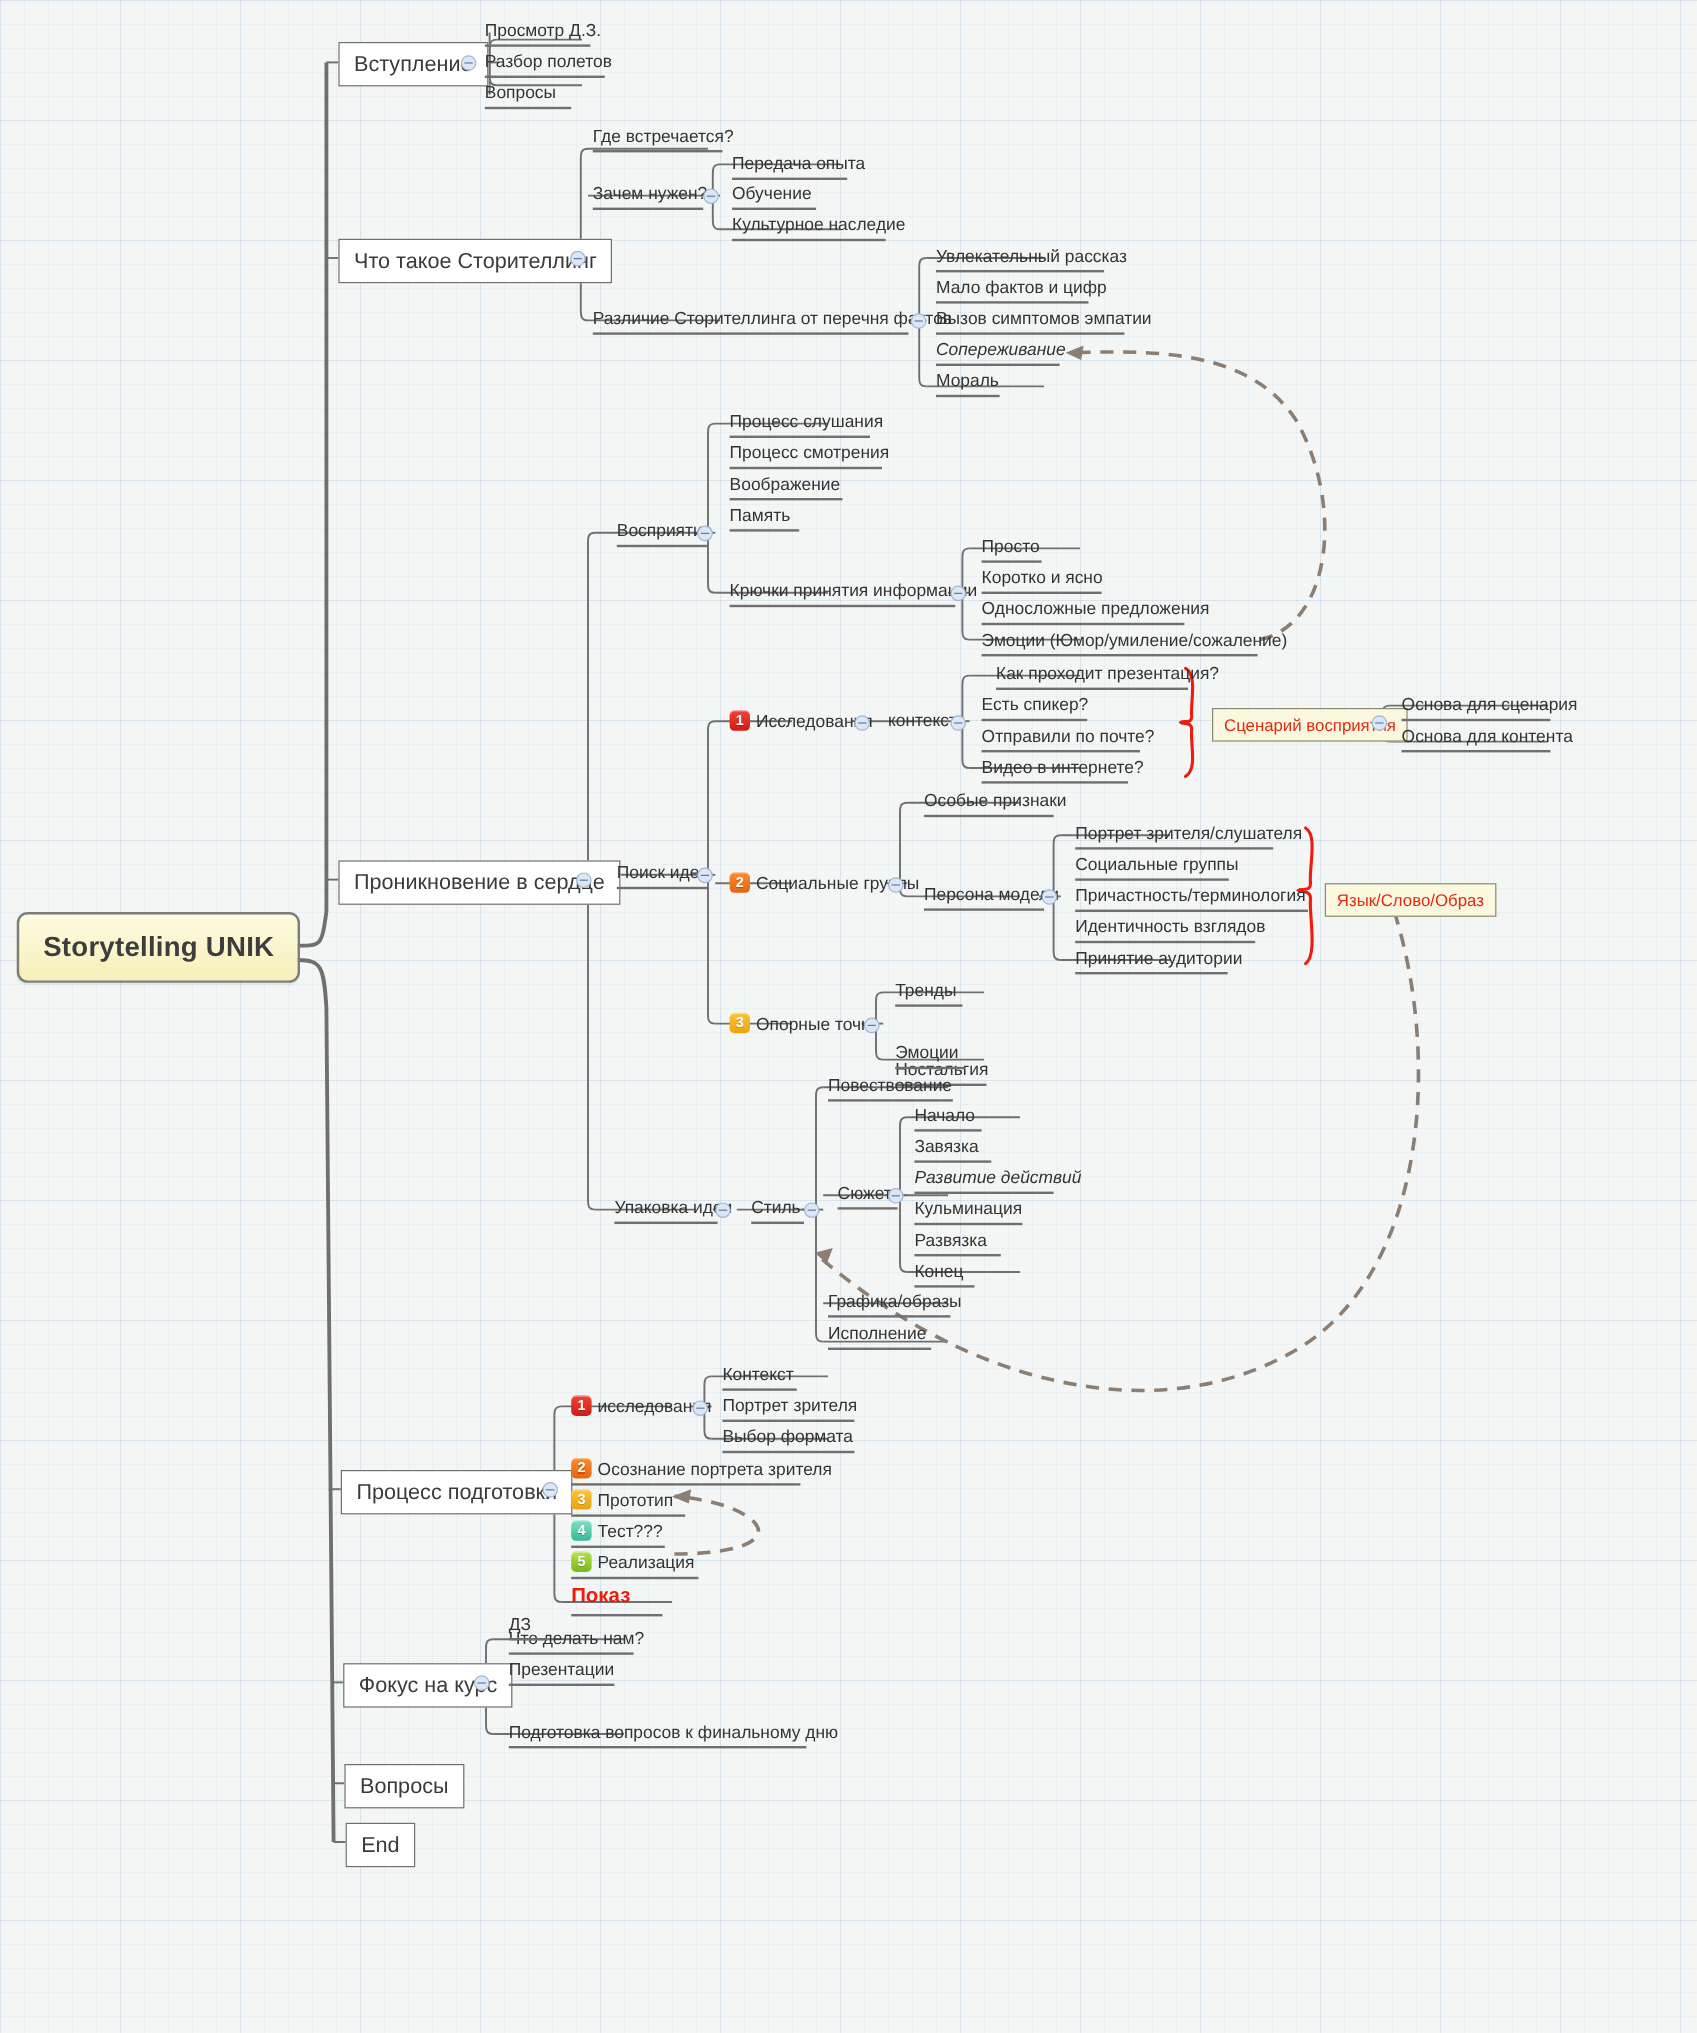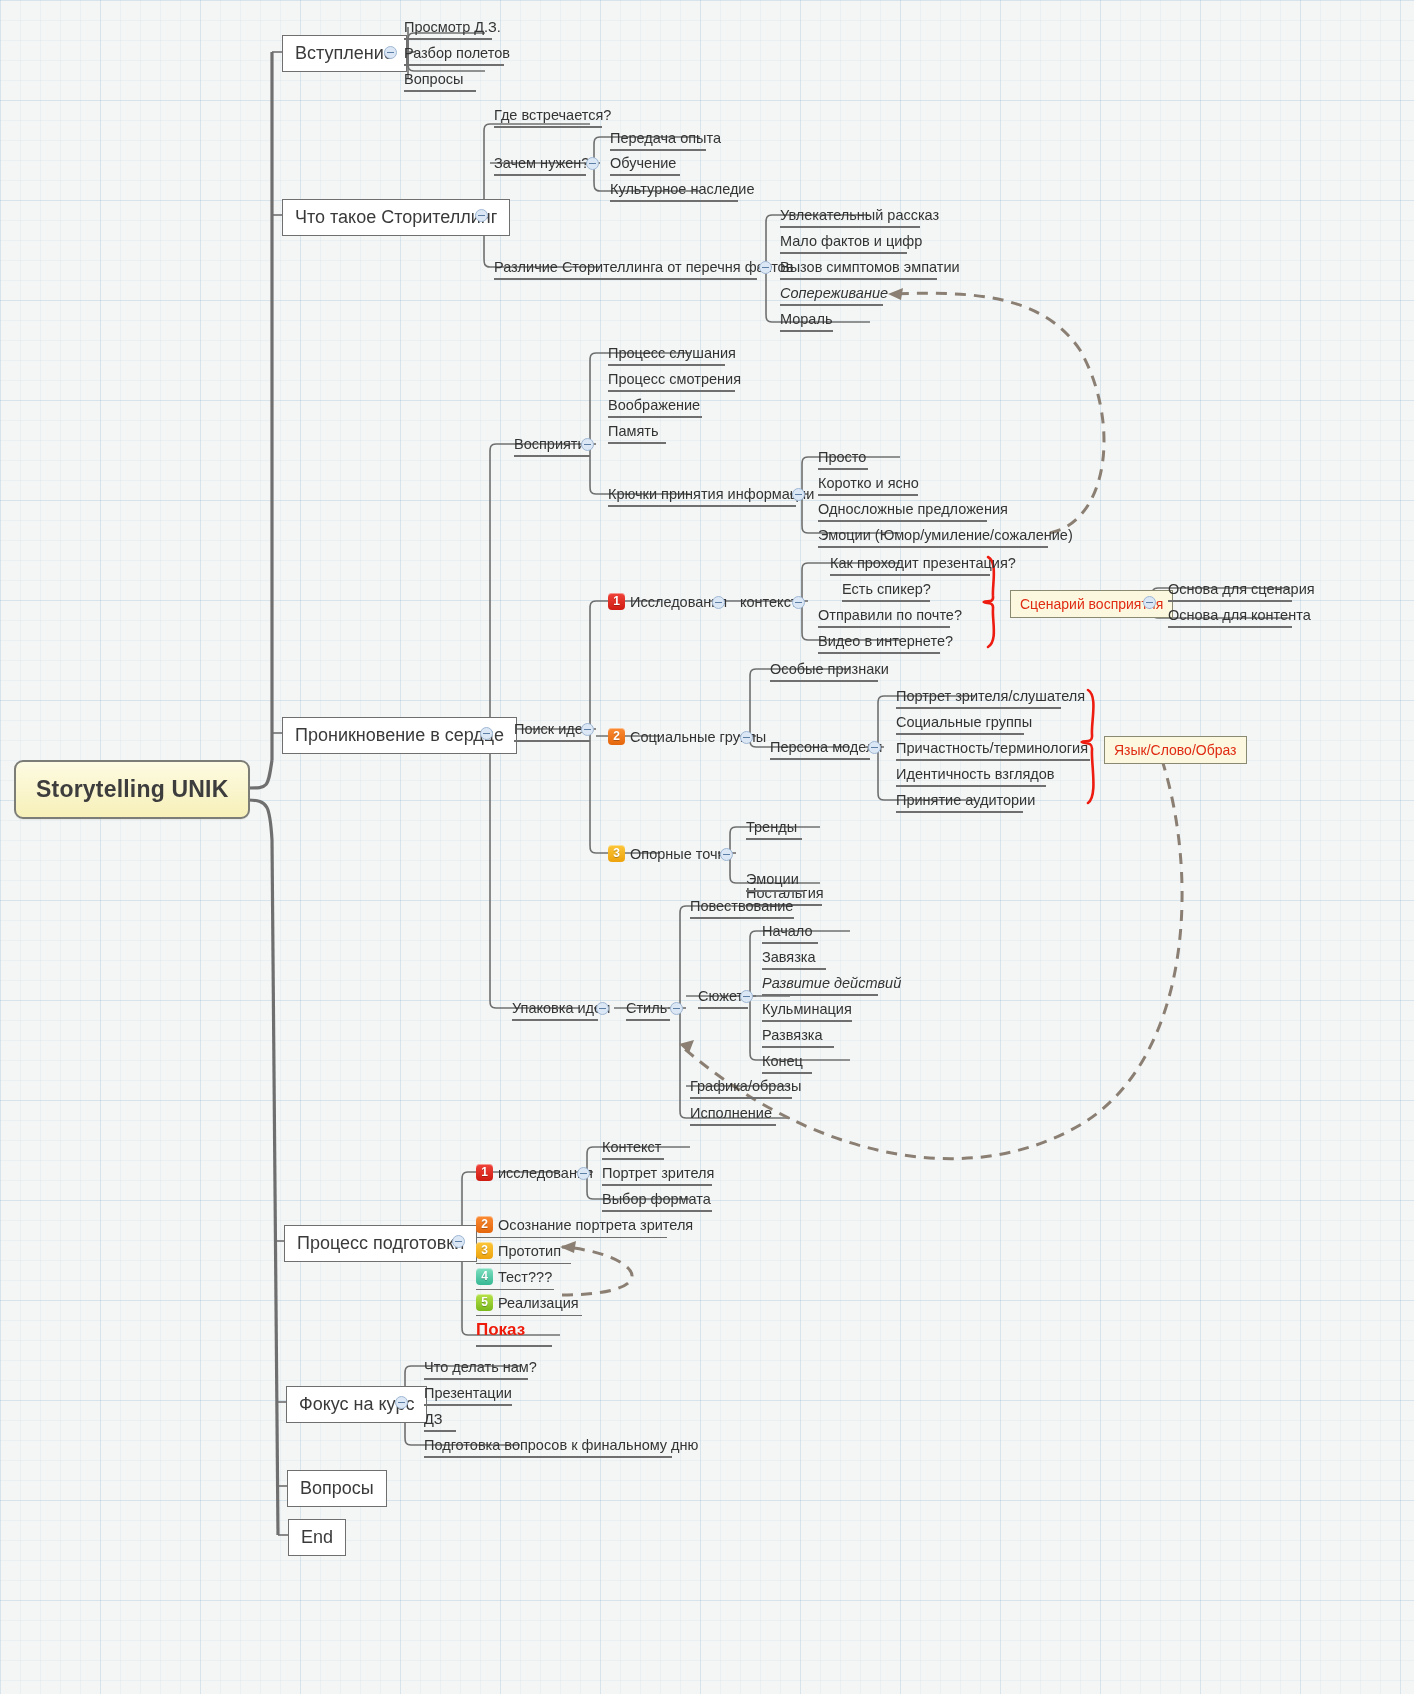--- a/index.html
+++ b/index.html
@@ -379,21 +379,21 @@
   </div>
   <div class="toggle" style="left:712px;top:596px;"></div>
   <div class="node leaf nobar" style="left:736px;top:591px;">
     <span class="lbl">контекст</span>
   </div>
   <div class="toggle" style="left:792px;top:596px;"></div>
 
   <div class="node leaf" style="left:814px;top:552px;width:160px;margin-left:12px;">
     <span class="lbl">Как проходит презентация?</span><span class="ul"></span>
   </div>
-  <div class="node leaf" style="left:814px;top:578px;width:88px;margin-left:24px;">
+  <div class="node leaf" style="left:814px;top:578px;width:88px;">
     <span class="lbl">Есть спикер?</span><span class="ul"></span>
   </div>
   <div class="node leaf" style="left:814px;top:604px;width:132px;">
     <span class="lbl">Отправили по почте?</span><span class="ul"></span>
   </div>
   <div class="node leaf" style="left:814px;top:630px;width:122px;text-align:center;">
     <span class="lbl">Видео в интернете?</span><span class="ul"></span>
   </div>
 
   <div class="node leaf nobar" style="left:604px;top:726px;">
@@ -512,21 +512,21 @@
   <div class="node leaf" style="left:472px;top:1318px;width:76px;">
     <span class="lbl danger">Показ</span><span class="ul" style="margin-top:5px;"></span>
   </div>
 
   <div class="node leaf" style="left:420px;top:1356px;width:104px;">
     <span class="lbl">Что делать нам?</span><span class="ul"></span>
   </div>
   <div class="node leaf" style="left:420px;top:1382px;width:88px;">
     <span class="lbl">Презентации</span><span class="ul"></span>
   </div>
-  <div class="node leaf" style="left:420px;top:1408px;width:32px;">
+  <div class="node leaf" style="left:420px;top:1344px;width:32px;">
     <span class="lbl">ДЗ</span><span class="ul"></span>
   </div>
   <div class="node leaf" style="left:420px;top:1434px;width:248px;">
     <span class="lbl">Подготовка вопросов к финальному дню</span><span class="ul"></span>
   </div>
 
   <div class="node callout" style="left:1010px;top:590px;">
     <span>Сценарий восприятия</span>
   </div>
   <div class="toggle" style="left:1143px;top:596px;"></div>

